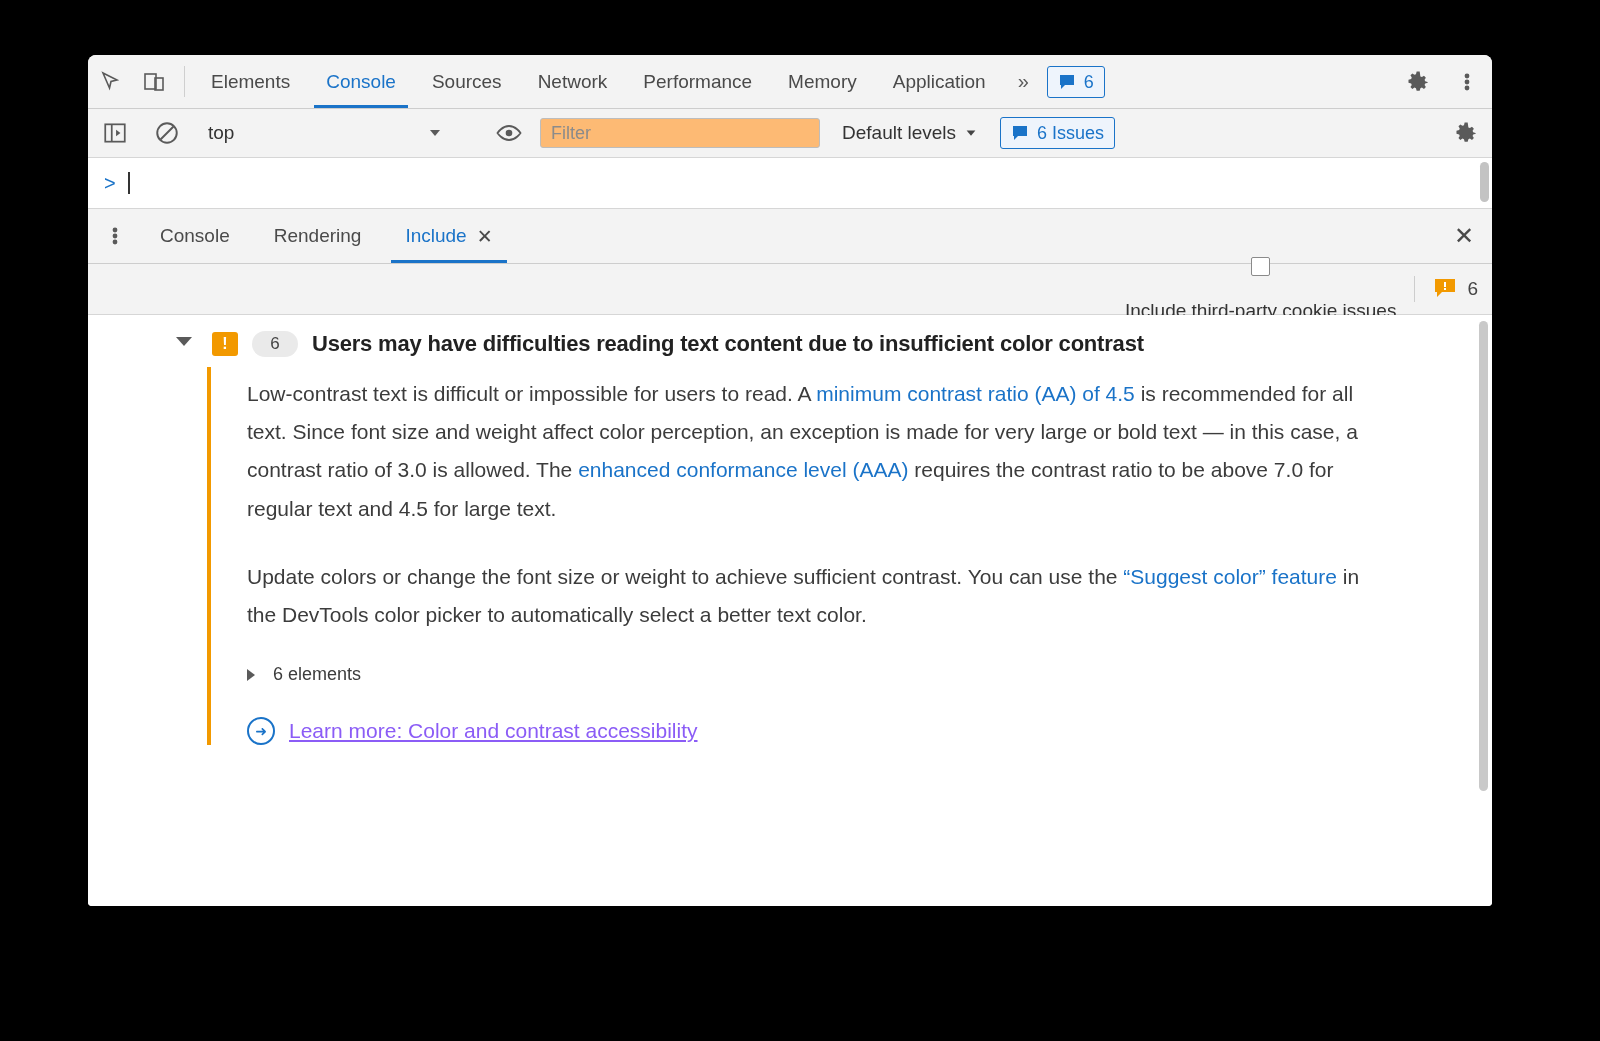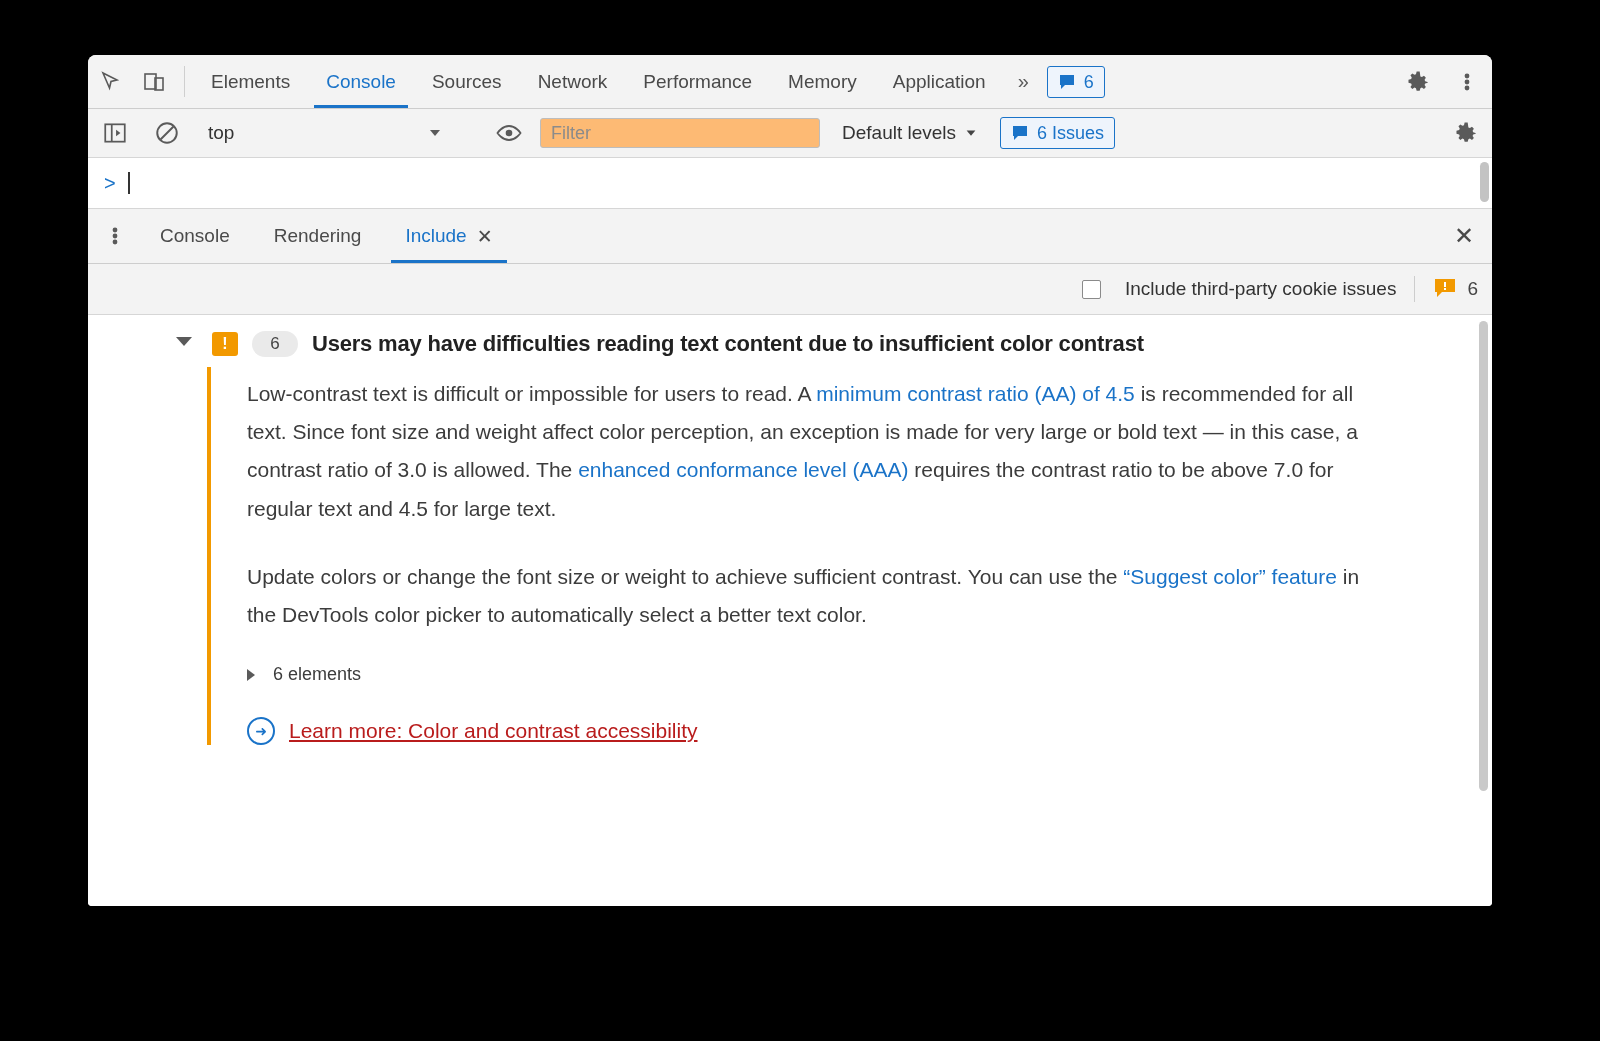--- a/index.html
+++ b/index.html
@@ -281,20 +281,21 @@
     justify-content: flex-end;
     gap: 12px;
     padding-right: 14px;
   }
   .checkrow {
     display: flex;
     align-items: center;
     gap: 24px;
     font-size: 19px;
     color: #333;
+    flex-direction: column;
   }
   .cbox {
     width: 17px; height: 17px;
     border: 1px solid #8a8a8a;
     border-radius: 2px;
     background: #fff;
   }
   .bar-sep {
     width: 1px;
     height: 26px;
@@ -405,21 +406,21 @@
     border-top: 6px solid transparent;
     border-bottom: 6px solid transparent;
   }
   .learn-row {
     display: flex;
     align-items: center;
     gap: 14px;
   }
   .learn-link {
     font-size: 21px;
-    color: #b91c1c;
+    color: #8b5cf6;
     text-decoration: underline;
   }
   .circle-arrow {
     width: 24px; height: 24px;
     border: 2px solid #1a73c8;
     border-radius: 50%;
     display: flex;
     align-items: center;
     justify-content: center;
     color: #1a73c8;

